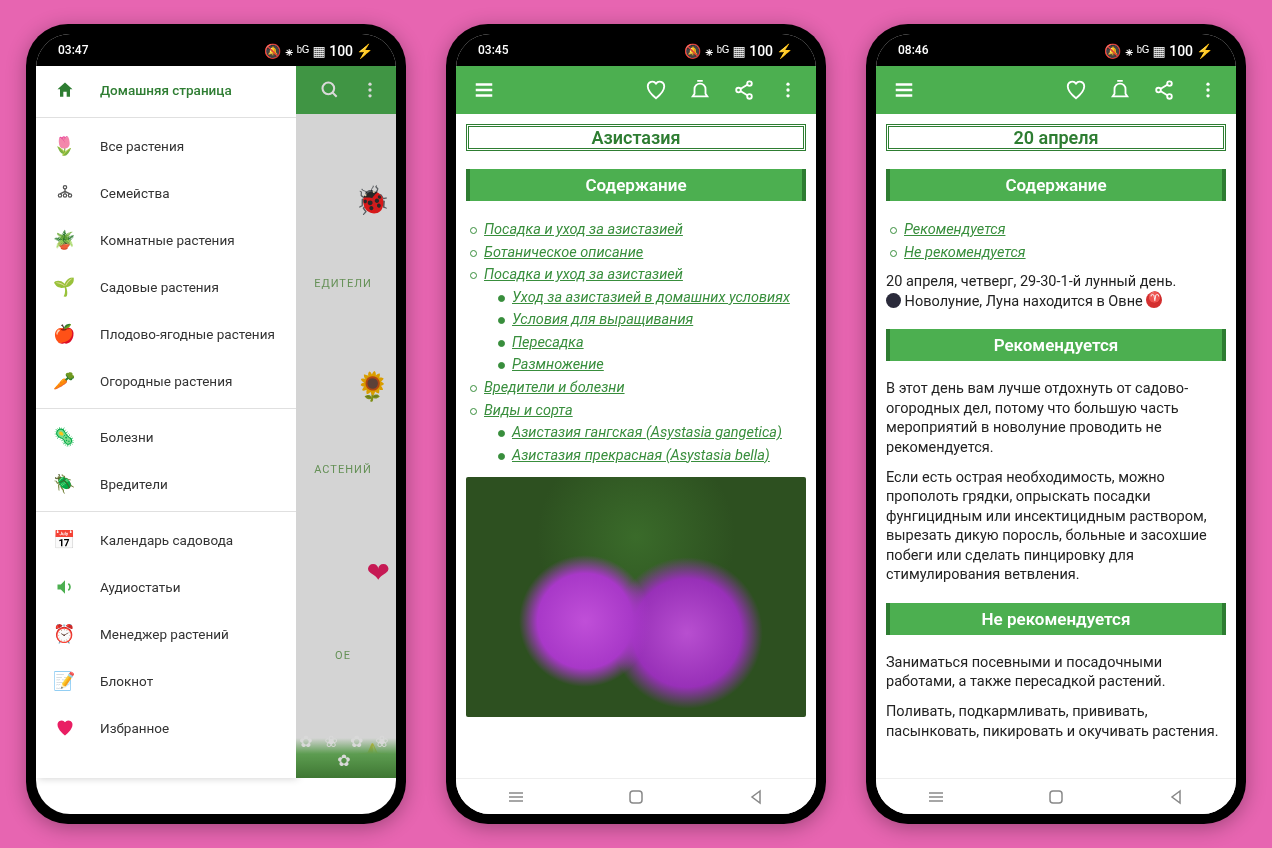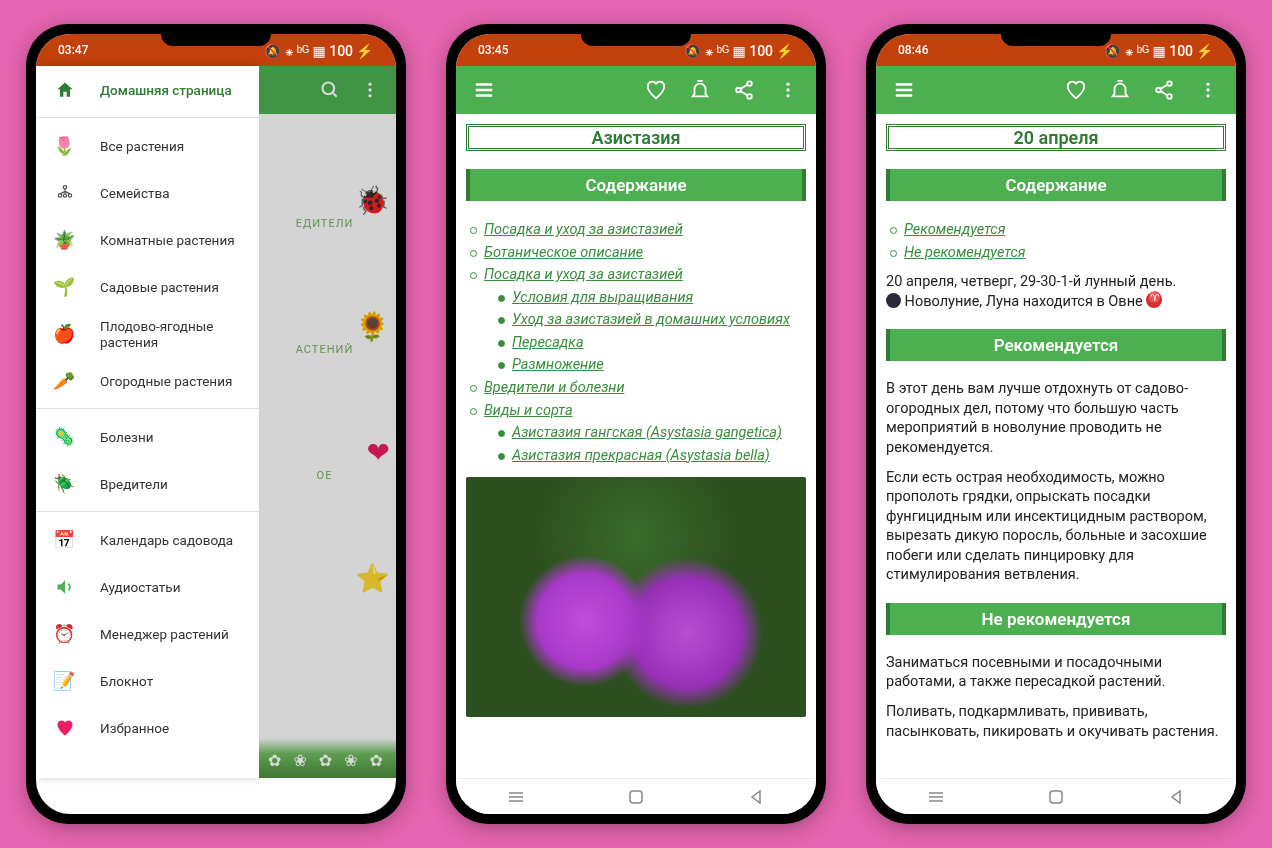--- a/index.html
+++ b/index.html
@@ -38,21 +38,21 @@
     width: 100%;
     height: 100%;
     background: #fff;
     border-radius: 34px;
     overflow: hidden;
     display: flex;
     flex-direction: column;
     position: relative;
   }
   .status-bar {
-    background: #c2410c;
+    background: #000000;
     color: #fff;
     height: 32px;
     display: flex;
     align-items: center;
     justify-content: space-between;
     padding: 0 22px;
     font-size: 12px;
     font-weight: 500;
   }
   .status-icons { display: flex; gap: 4px; align-items: center; font-size: 14px; }
@@ -99,24 +99,25 @@
 
   
   .drawer-overlay {
     position: absolute;
     inset: 0;
     top: 32px;
     bottom: 36px;
     display: flex;
   }
   .drawer {
-    width: 223px;
+    width: 260px;
     background: #fff;
     box-shadow: 2px 0 8px rgba(0,0,0,0.2);
     overflow-y: auto;
+    text-align: right;
   }
   .drawer-item {
     display: flex;
     align-items: center;
     height: 47px;
     padding: 0 18px;
     gap: 24px;
     cursor: pointer;
     font-size: 13.5px;
     color: #333;
@@ -149,20 +150,21 @@
     display: flex;
     align-items: center;
     justify-content: flex-end;
     padding-right: 8px;
     gap: 4px;
   }
   .bh-label {
     font-size: 11px;
     color: #7a6;
     text-align: center;
+    margin-top: 60px;
     letter-spacing: 1px;
   }
   .bh-grass {
     position: absolute;
     bottom: 0;
     left: 0;
     right: 0;
     height: 40px;
     background: linear-gradient(to top, #4a8c3c 0%, #6db85f 60%, transparent 100%);
   }
@@ -454,22 +456,22 @@
         </div>
     </div>
     <div class="content">
       <div class="title-box">Азистазия</div>
       <div class="section-header">Содержание</div>
       <div class="toc" id="toc2">
           <ul>
             <li><a href="#">Посадка и уход за азистазией</a></li>
             <li><a href="#">Ботаническое описание</a></li>
             <li><a href="#">Посадка и уход за азистазией</a><ul>
+                <li><a href="#">Уход за азистазией в домашних условиях</a></li>
                 <li><a href="#">Условия для выращивания</a></li>
-                <li><a href="#">Уход за азистазией в домашних условиях</a></li>
                 <li><a href="#">Пересадка</a></li>
                 <li><a href="#">Размножение</a></li>
               </ul></li>
             <li><a href="#">Вредители и болезни</a></li>
             <li><a href="#">Виды и сорта</a><ul>
                 <li><a href="#">Азистазия гангская (Asystasia gangetica)</a></li>
                 <li><a href="#">Азистазия прекрасная (Asystasia bella)</a></li>
               </ul></li>
           </ul>
         </div>

